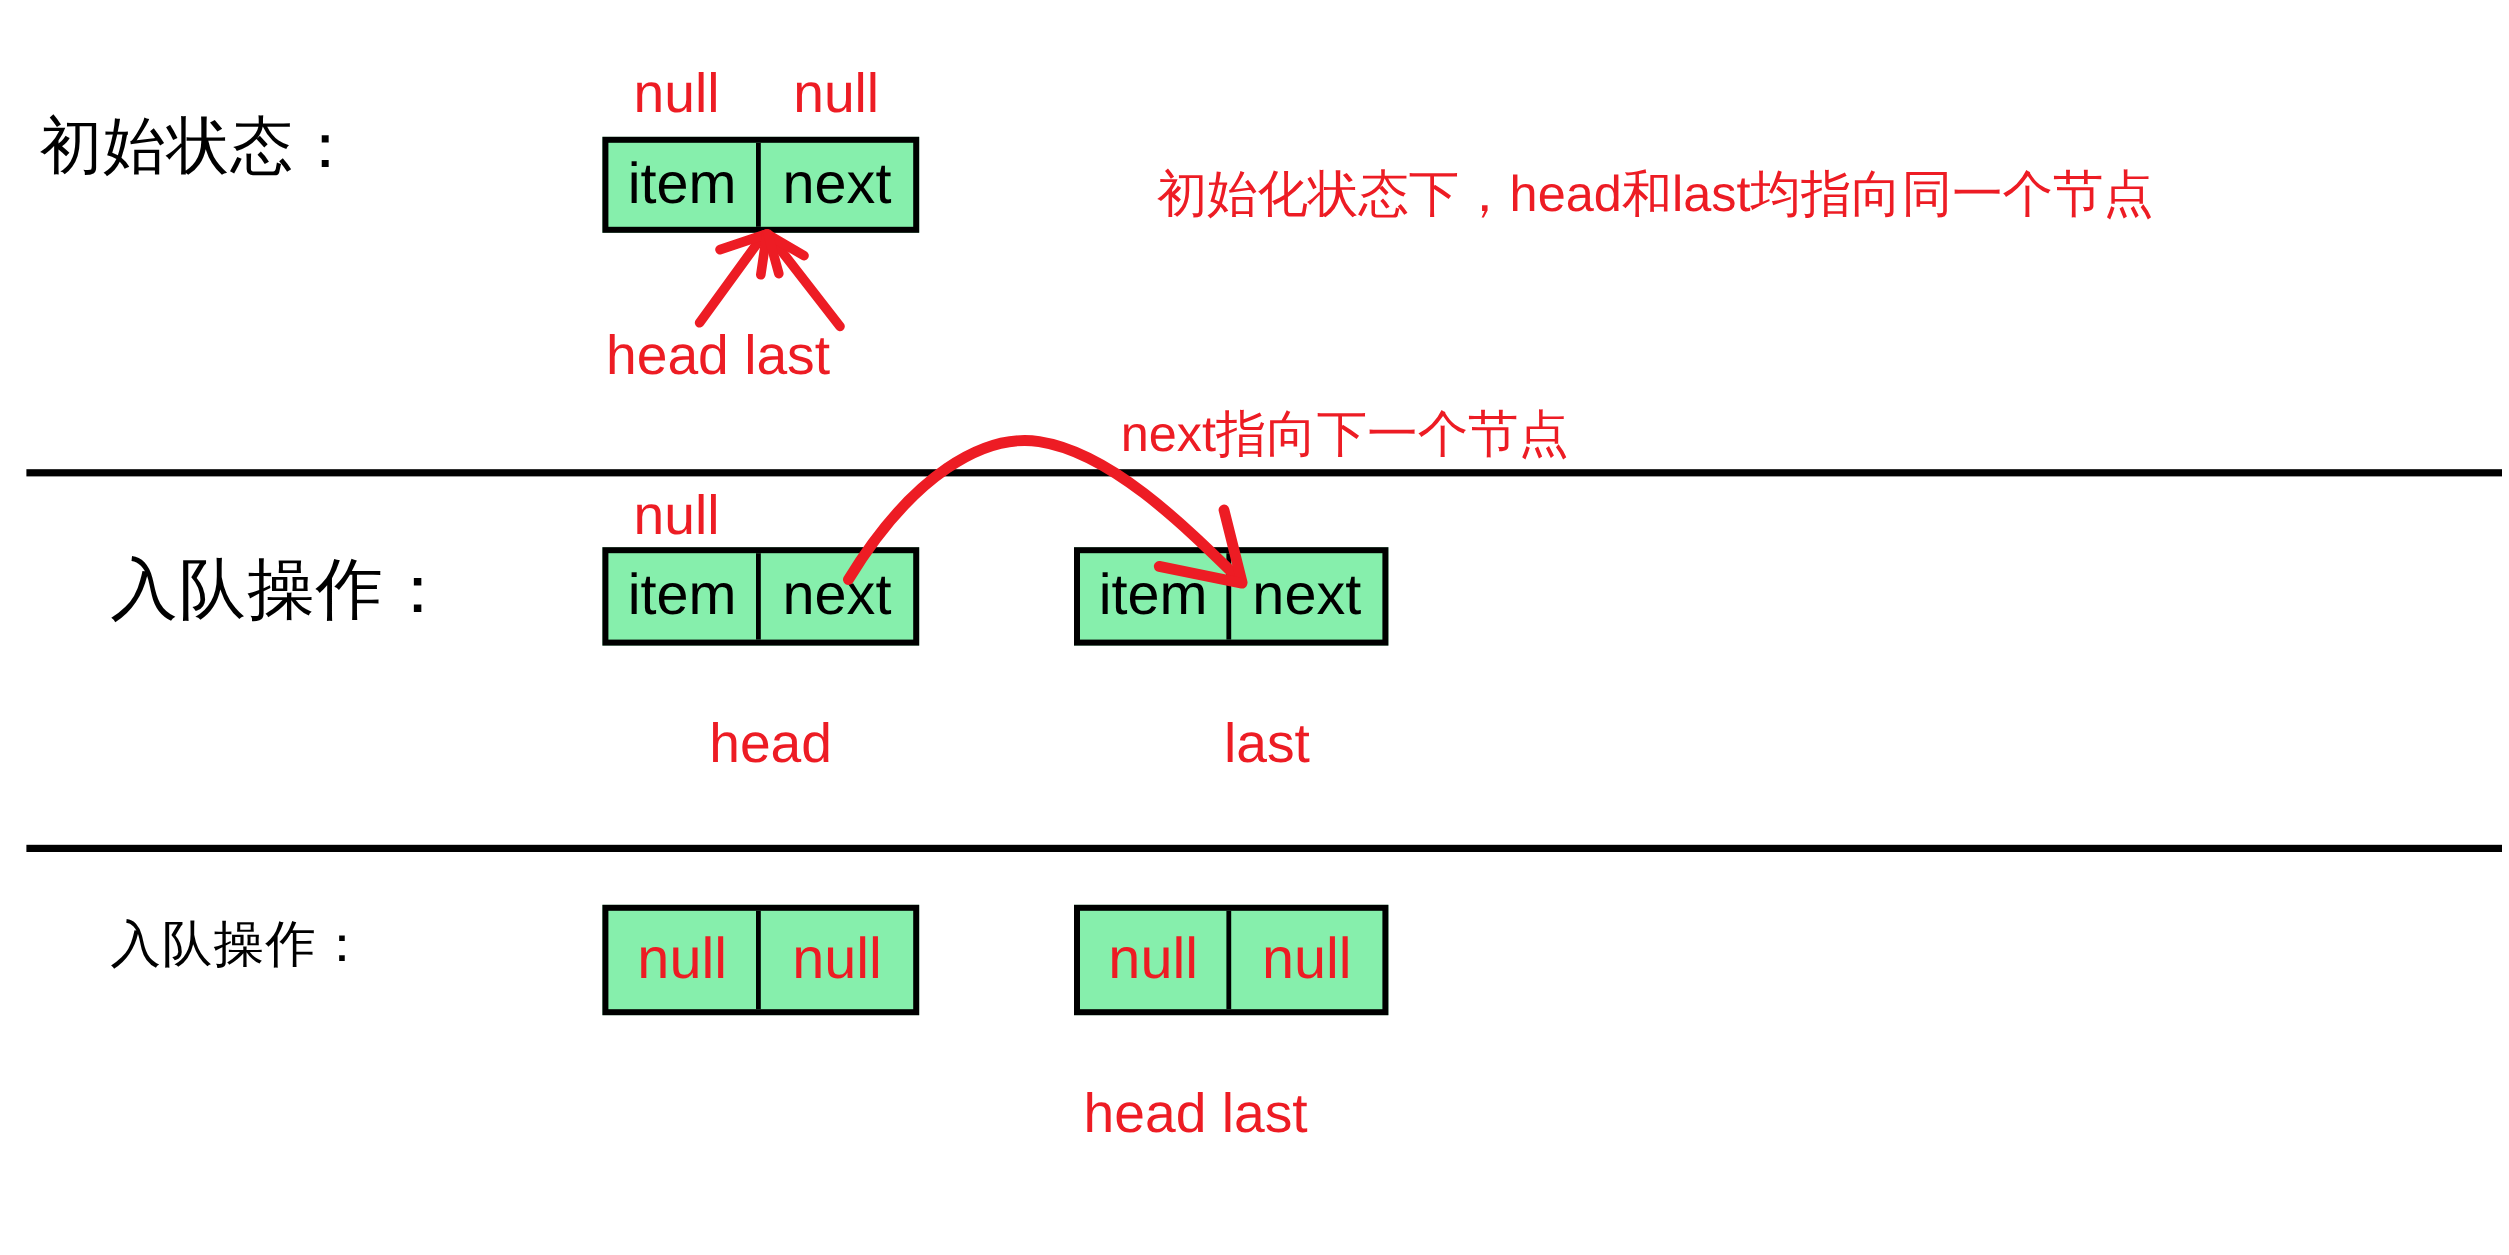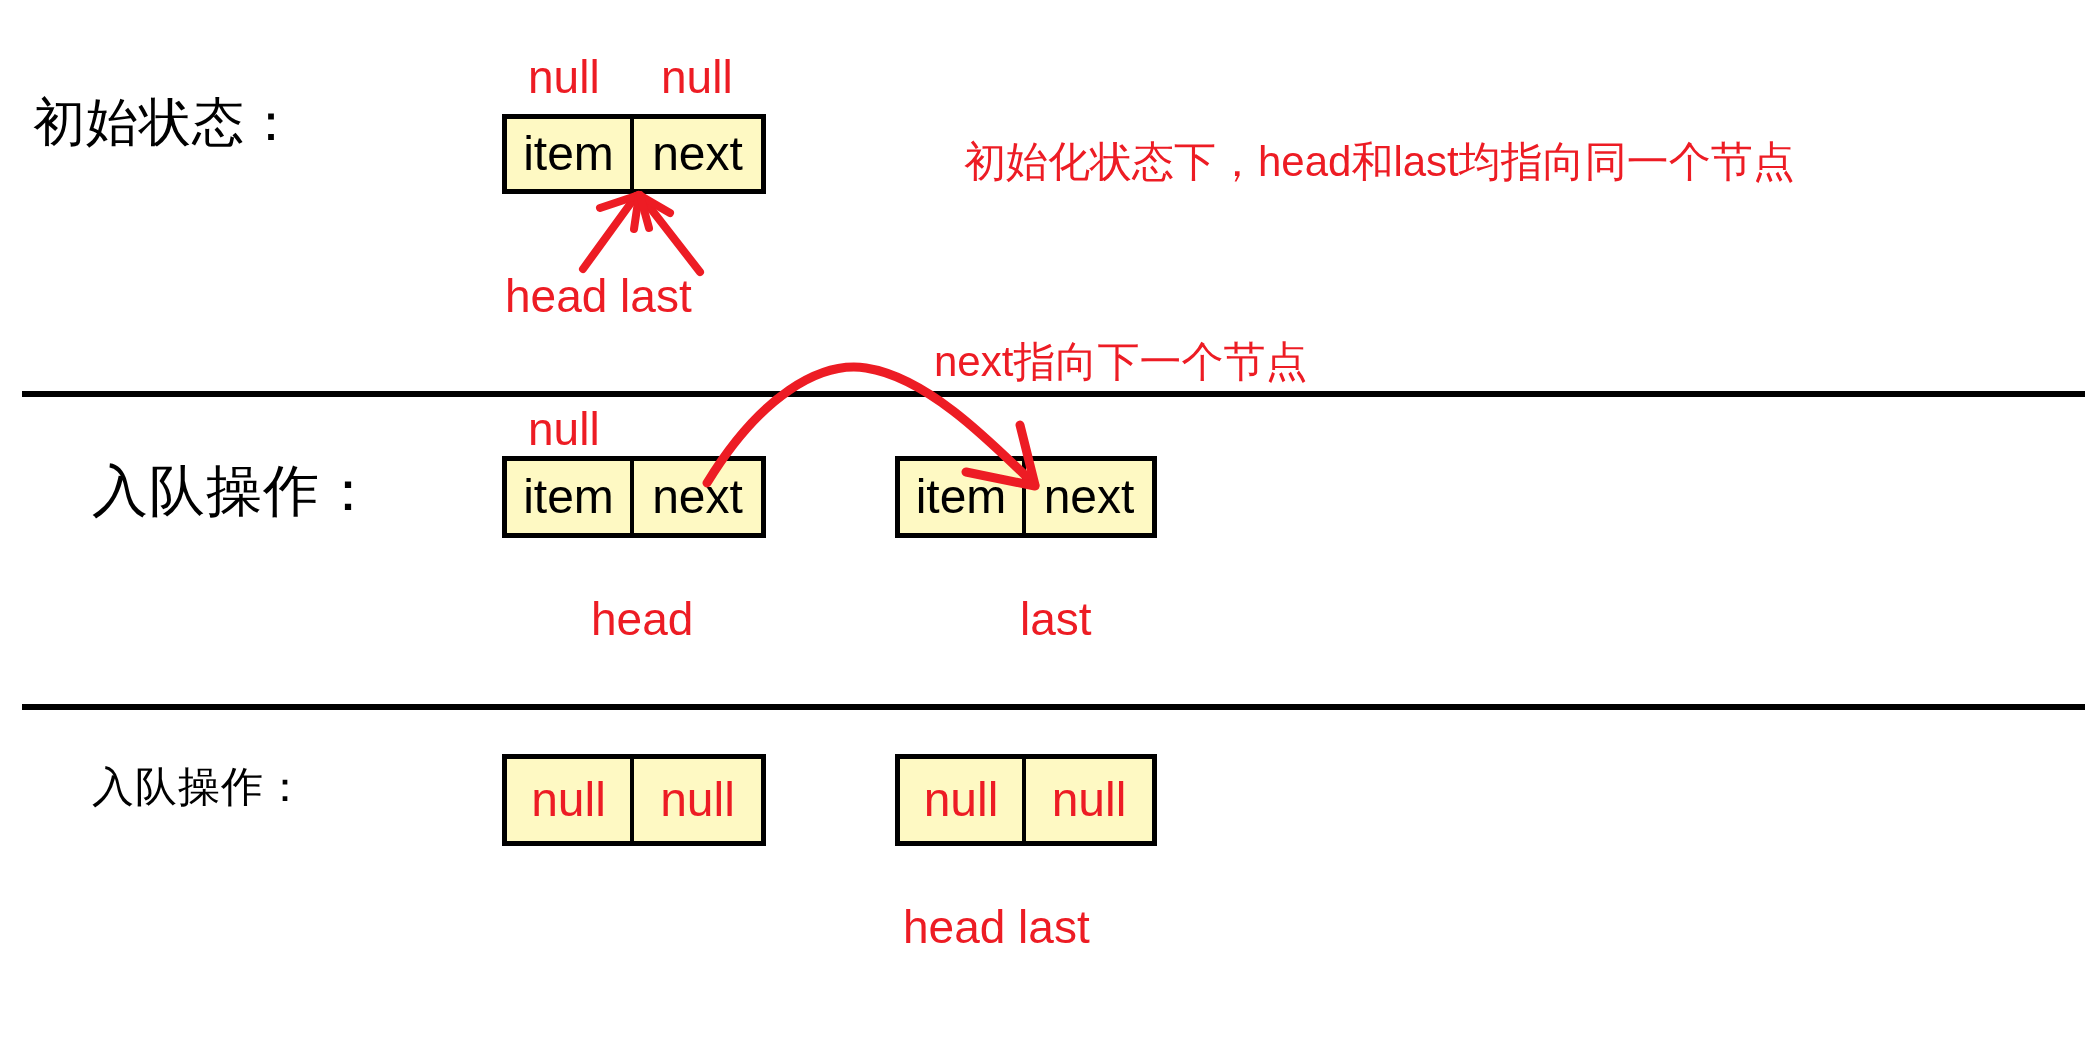--- a/index.html
+++ b/index.html
@@ -53,21 +53,21 @@
     background: #000000;
   }
   #divider-1 { top: 355px; }
   #divider-2 { top: 668px; }
 
   
   .node {
     display: flex;
     border: 5px solid #000000;
     box-sizing: border-box;
-    background: #fef9c3;
+    background: #86efac;
   }
   .cell {
     box-sizing: border-box;
     display: flex;
     align-items: center;
     justify-content: center;
     font-size: 48px;
     line-height: 1;
     white-space: nowrap;
   }

